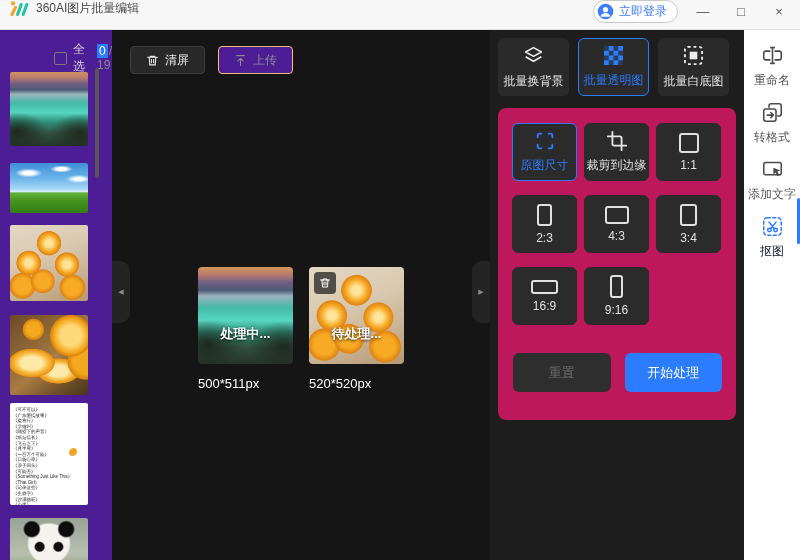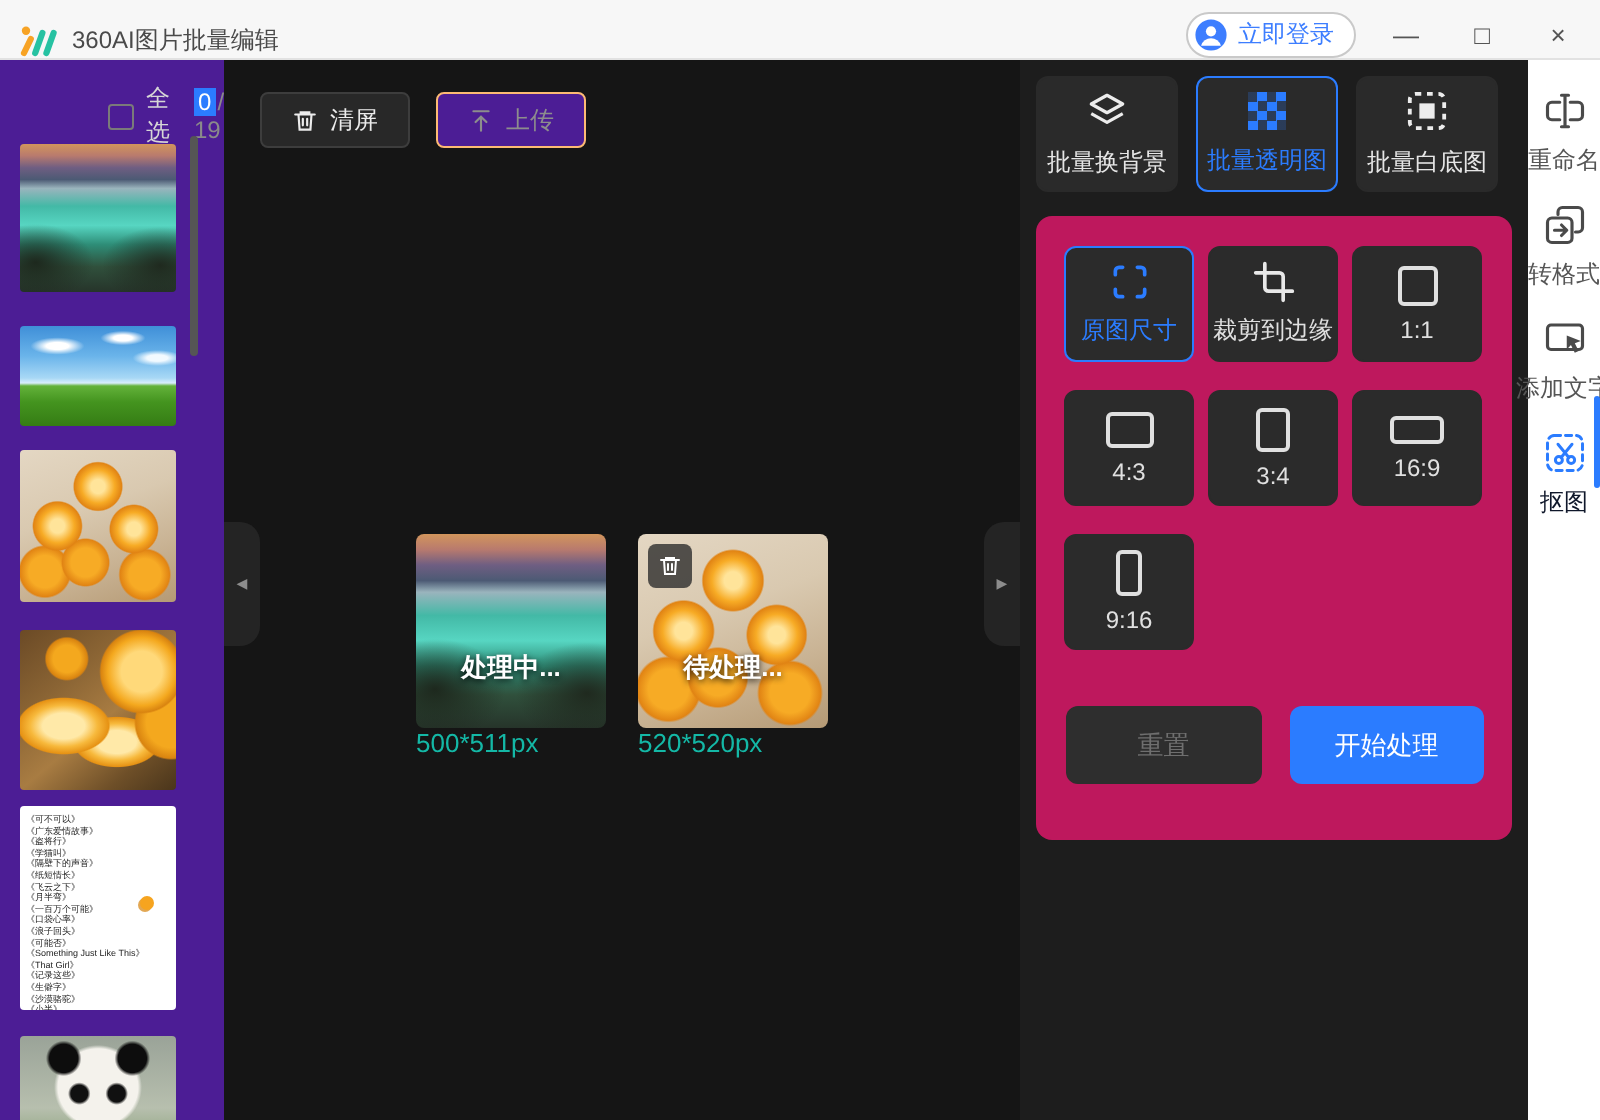--- a/index.html
+++ b/index.html
@@ -1,21 +1,21 @@
 <!DOCTYPE html>
 <html><head>
 <meta charset="utf-8">
 <style>
   * { margin:0; padding:0; box-sizing:border-box; }
   html,body { background:#000; }
   body { font-family:"Liberation Sans", sans-serif; }
   .window { width:800px; height:560px; background:#151515; overflow:hidden; position:relative; }
 
   
-  .titlebar { height:30px; background:#f7f7f7; border-bottom:1px solid #e2e2e2; display:flex; align-items:flex-end; padding:0 8px 0 10px; }
+  .titlebar { height:30px; background:#f7f7f7; border-bottom:1px solid #e2e2e2; display:flex; align-items:flex-start; padding:0 8px 0 10px; }
   .logo { display:flex; align-items:center; }
   .app-title { font-size:12px; color:#4a4a4a; margin-left:6px; }
   .tb-right { margin-left:auto; display:flex; align-items:center; gap:6px; }
   .login-pill { display:flex; align-items:center; gap:5px; border:1px solid #c9c9c9; border-radius:12px; background:#fff; padding:2px 10px 2px 3px; cursor:pointer; }
   .login-label { font-size:12px; color:#3d7eff; }
   .win-btn { width:26px; height:22px; display:flex; align-items:center; justify-content:center; font-size:13px; color:#555; margin-left:6px; }
 
   
   .main { display:flex; height:530px; }
 
@@ -73,21 +73,21 @@
   .c-btn svg { width:13px; height:13px; }
   .btn-clear { background:#282828; border:1px solid #3d3d3d; color:#ececec; }
   .btn-upload { background:#4c1d95; border:1px solid #fdba74; color:#8d8d8d; }
   .collapse-tab { position:absolute; width:18px; height:62px; top:231px; background:#242424; display:flex; align-items:center; justify-content:center; color:#8c8c8c; font-size:7px; cursor:pointer; }
   .collapse-left { left:0; border-radius:0 10px 10px 0; }
   .collapse-right { right:0; border-radius:10px 0 0 10px; }
   .cards { position:absolute; top:237px; left:0; right:0; display:flex; justify-content:center; gap:16px; }
   .card { width:95px; }
   .card-img { width:95px; height:97px; border-radius:4px; position:relative; overflow:hidden; cursor:pointer; }
   .card-status { position:absolute; left:0; right:0; top:60%; text-align:center; color:#fff; font-size:13px; font-weight:bold; text-shadow:0 1px 3px rgba(0,0,0,.85); }
-  .card-size { color:#14b8a6; font-size:13px; }
+  .card-size { margin-top:12px; color:#ffffff; font-size:13px; }
   .trash-btn { position:absolute; top:5px; left:5px; width:22px; height:22px; background:rgba(45,45,45,.8); border-radius:4px; display:flex; align-items:center; justify-content:center; color:#fff; cursor:pointer; }
   .trash-btn svg { width:12px; height:12px; }
 
   
   .right-panel { width:254px; background:#1d1d1d; position:relative; flex-shrink:0; }
   .tabs { position:absolute; top:8px; left:8px; display:flex; gap:9px; }
   .tab { width:71px; height:58px; background:#2a2a2a; border:1px solid #2a2a2a; border-radius:6px; display:flex; flex-direction:column; align-items:center; justify-content:center; gap:7px; cursor:pointer; }
   .tab-label { font-size:12px; color:#e6e6e6; white-space:nowrap; }
   .tab.active { border-color:#2b7cff; }
   .tab.active .tab-label { color:#2b7cff; }
@@ -107,21 +107,21 @@
   .r43 { width:24px; height:18px; }
   .r34 { width:17px; height:22px; }
   .r169 { width:27px; height:14px; }
   .r916 { width:13px; height:23px; }
   .opt-btns { position:absolute; left:15px; right:14px; top:245px; display:flex; gap:14px; }
   .p-btn { flex:1; height:39px; border:none; border-radius:6px; font-size:13px; display:flex; align-items:center; justify-content:center; cursor:pointer; font-family:inherit; }
   .btn-reset { background:#2e2e2e; color:#6f6f6f; }
   .btn-start { background:#2b7cff; color:#fff; }
 
   
-  .tools { width:36px; background:#ffffff; flex-shrink:0; position:relative; display:flex; flex-direction:column; align-items:center; padding-top:15px; }
+  .tools { width:56px; background:#ffffff; flex-shrink:0; position:relative; display:flex; flex-direction:column; align-items:center; padding-top:15px; }
   .tool { display:flex; flex-direction:column; align-items:center; gap:6px; margin-bottom:13px; cursor:pointer; }
   .tool svg { width:21px; height:21px; }
   .tool-label { font-size:12px; color:#555; white-space:nowrap; }
   .tool.active .tool-label { color:#0f172a; }
   .tool-indicator { position:absolute; right:0; top:168px; width:3px; height:46px; background:#2b7cff; border-radius:2px; }
 </style>
 </head>
 <body>
 
 <div class="window">
@@ -290,20 +290,24 @@
                   <path d="M2 7h13a2 2 0 0 1 2 2v13"></path>
               </svg>
             </span>
             <span class="cell-label">裁剪到边缘</span>
           </div>
           <div class="cell">
             <span class="ratio-box r11"></span>
             <span class="cell-label">1:1</span>
           </div>
           <div class="cell">
+            <span class="ratio-box r23"></span>
+            <span class="cell-label">2:3</span>
+          </div>
+          <div class="cell">
             <span class="ratio-box r43"></span>
             <span class="cell-label">4:3</span>
           </div>
           <div class="cell">
             <span class="ratio-box r34"></span>
             <span class="cell-label">3:4</span>
           </div>
           <div class="cell">
             <span class="ratio-box r169"></span>
             <span class="cell-label">16:9</span>

